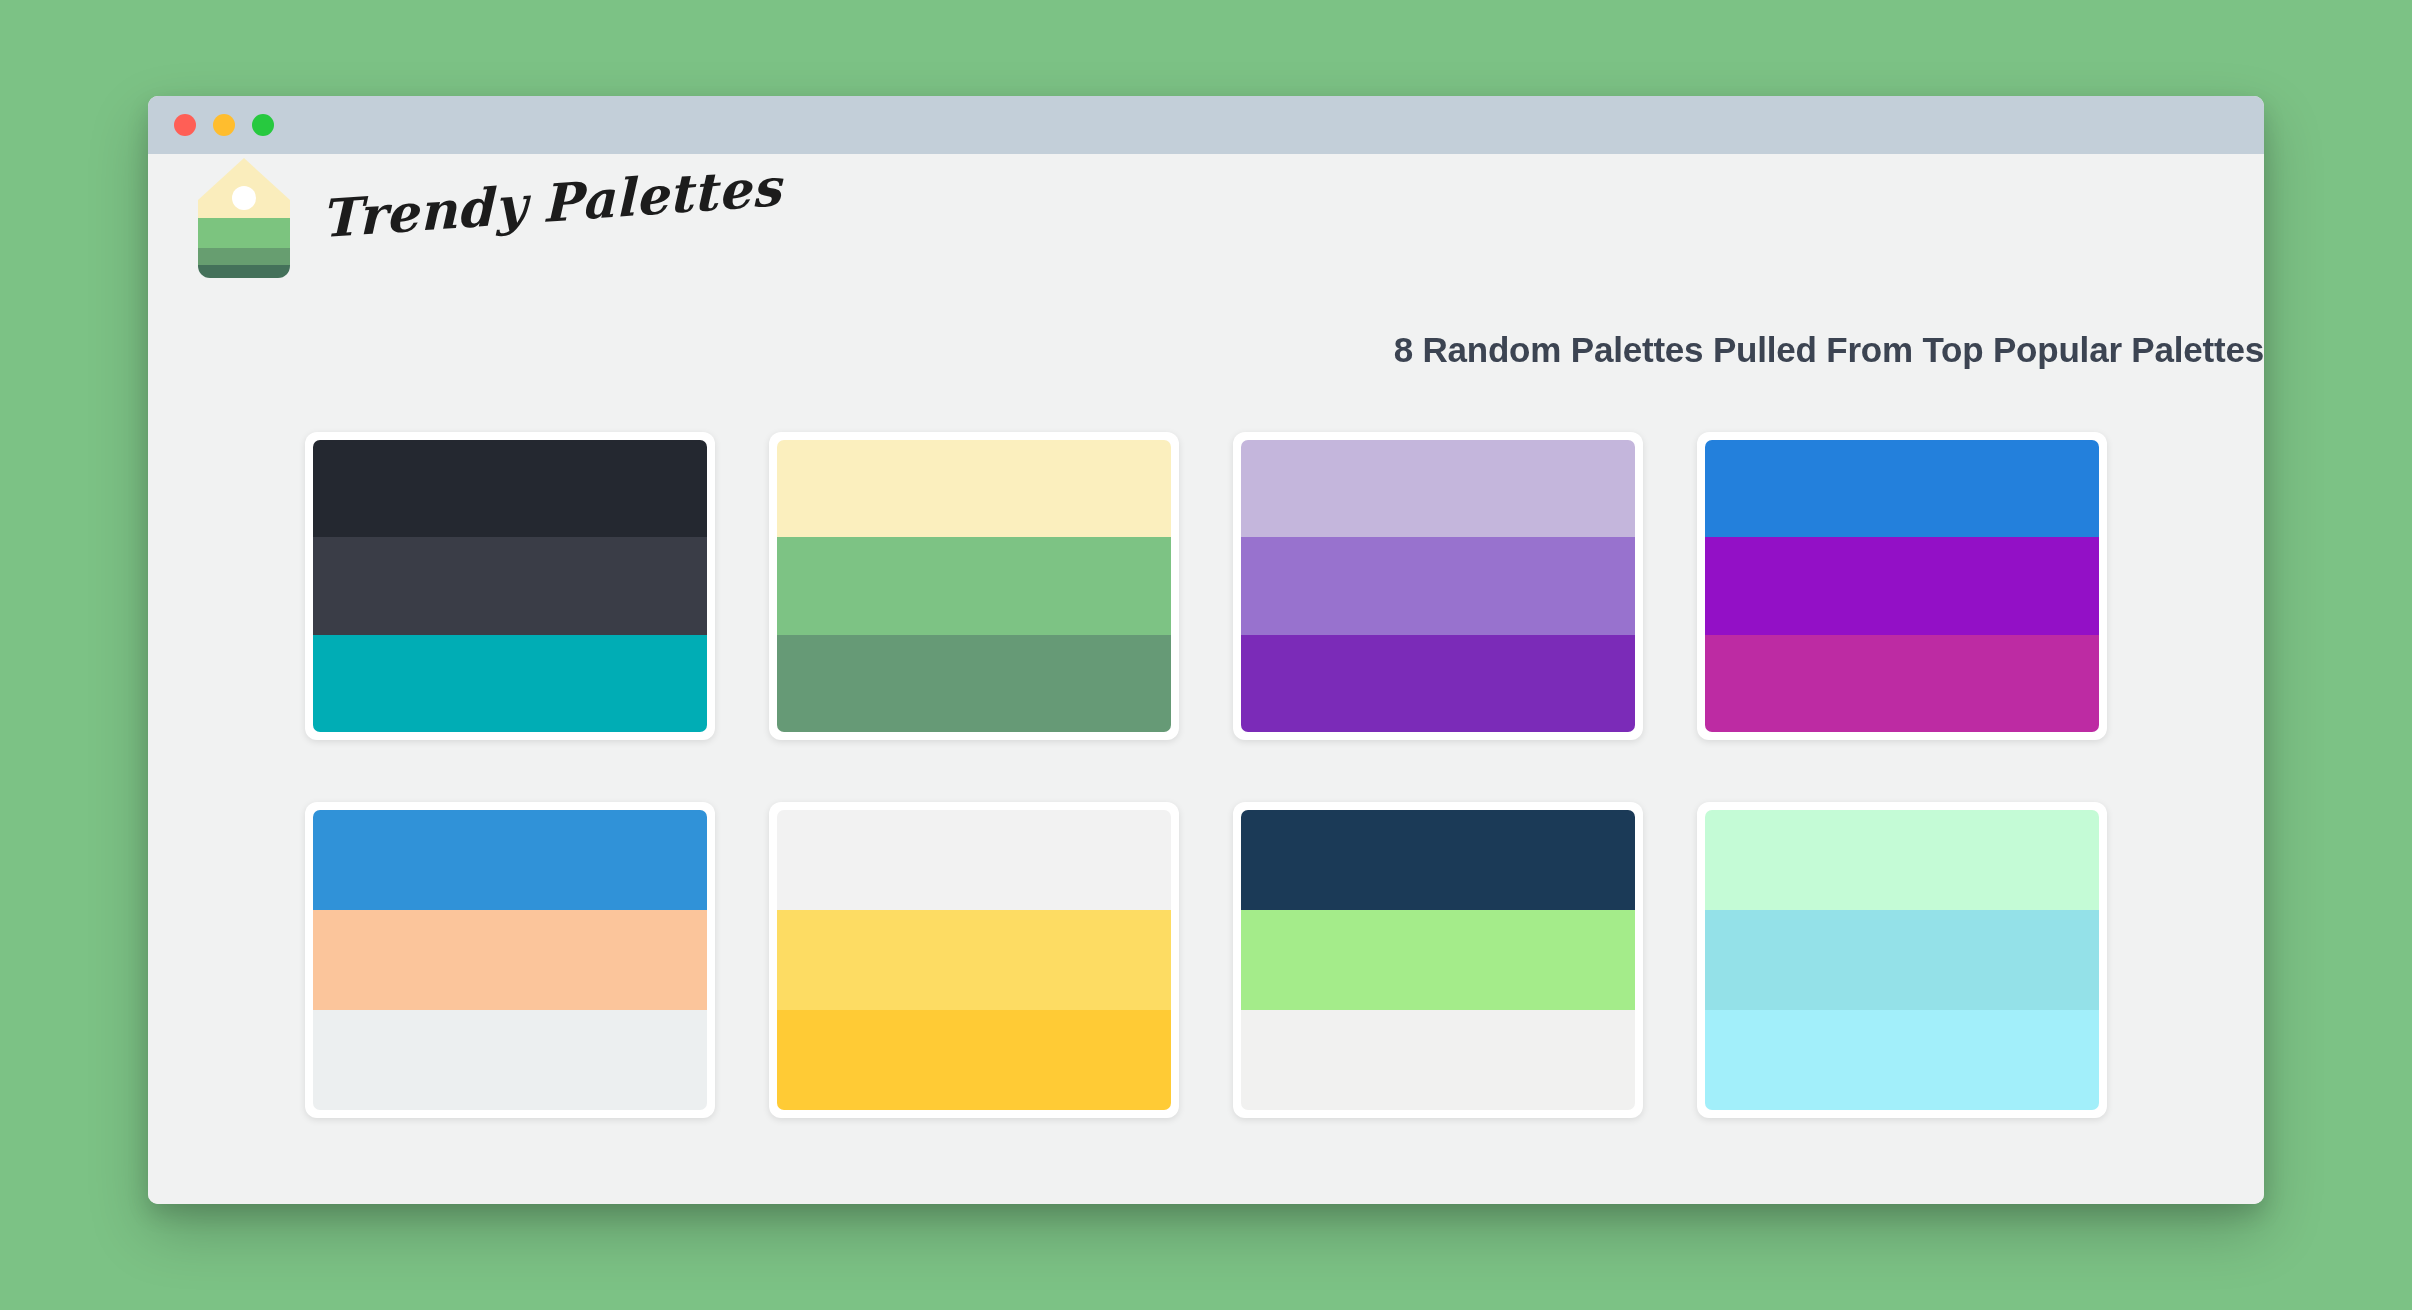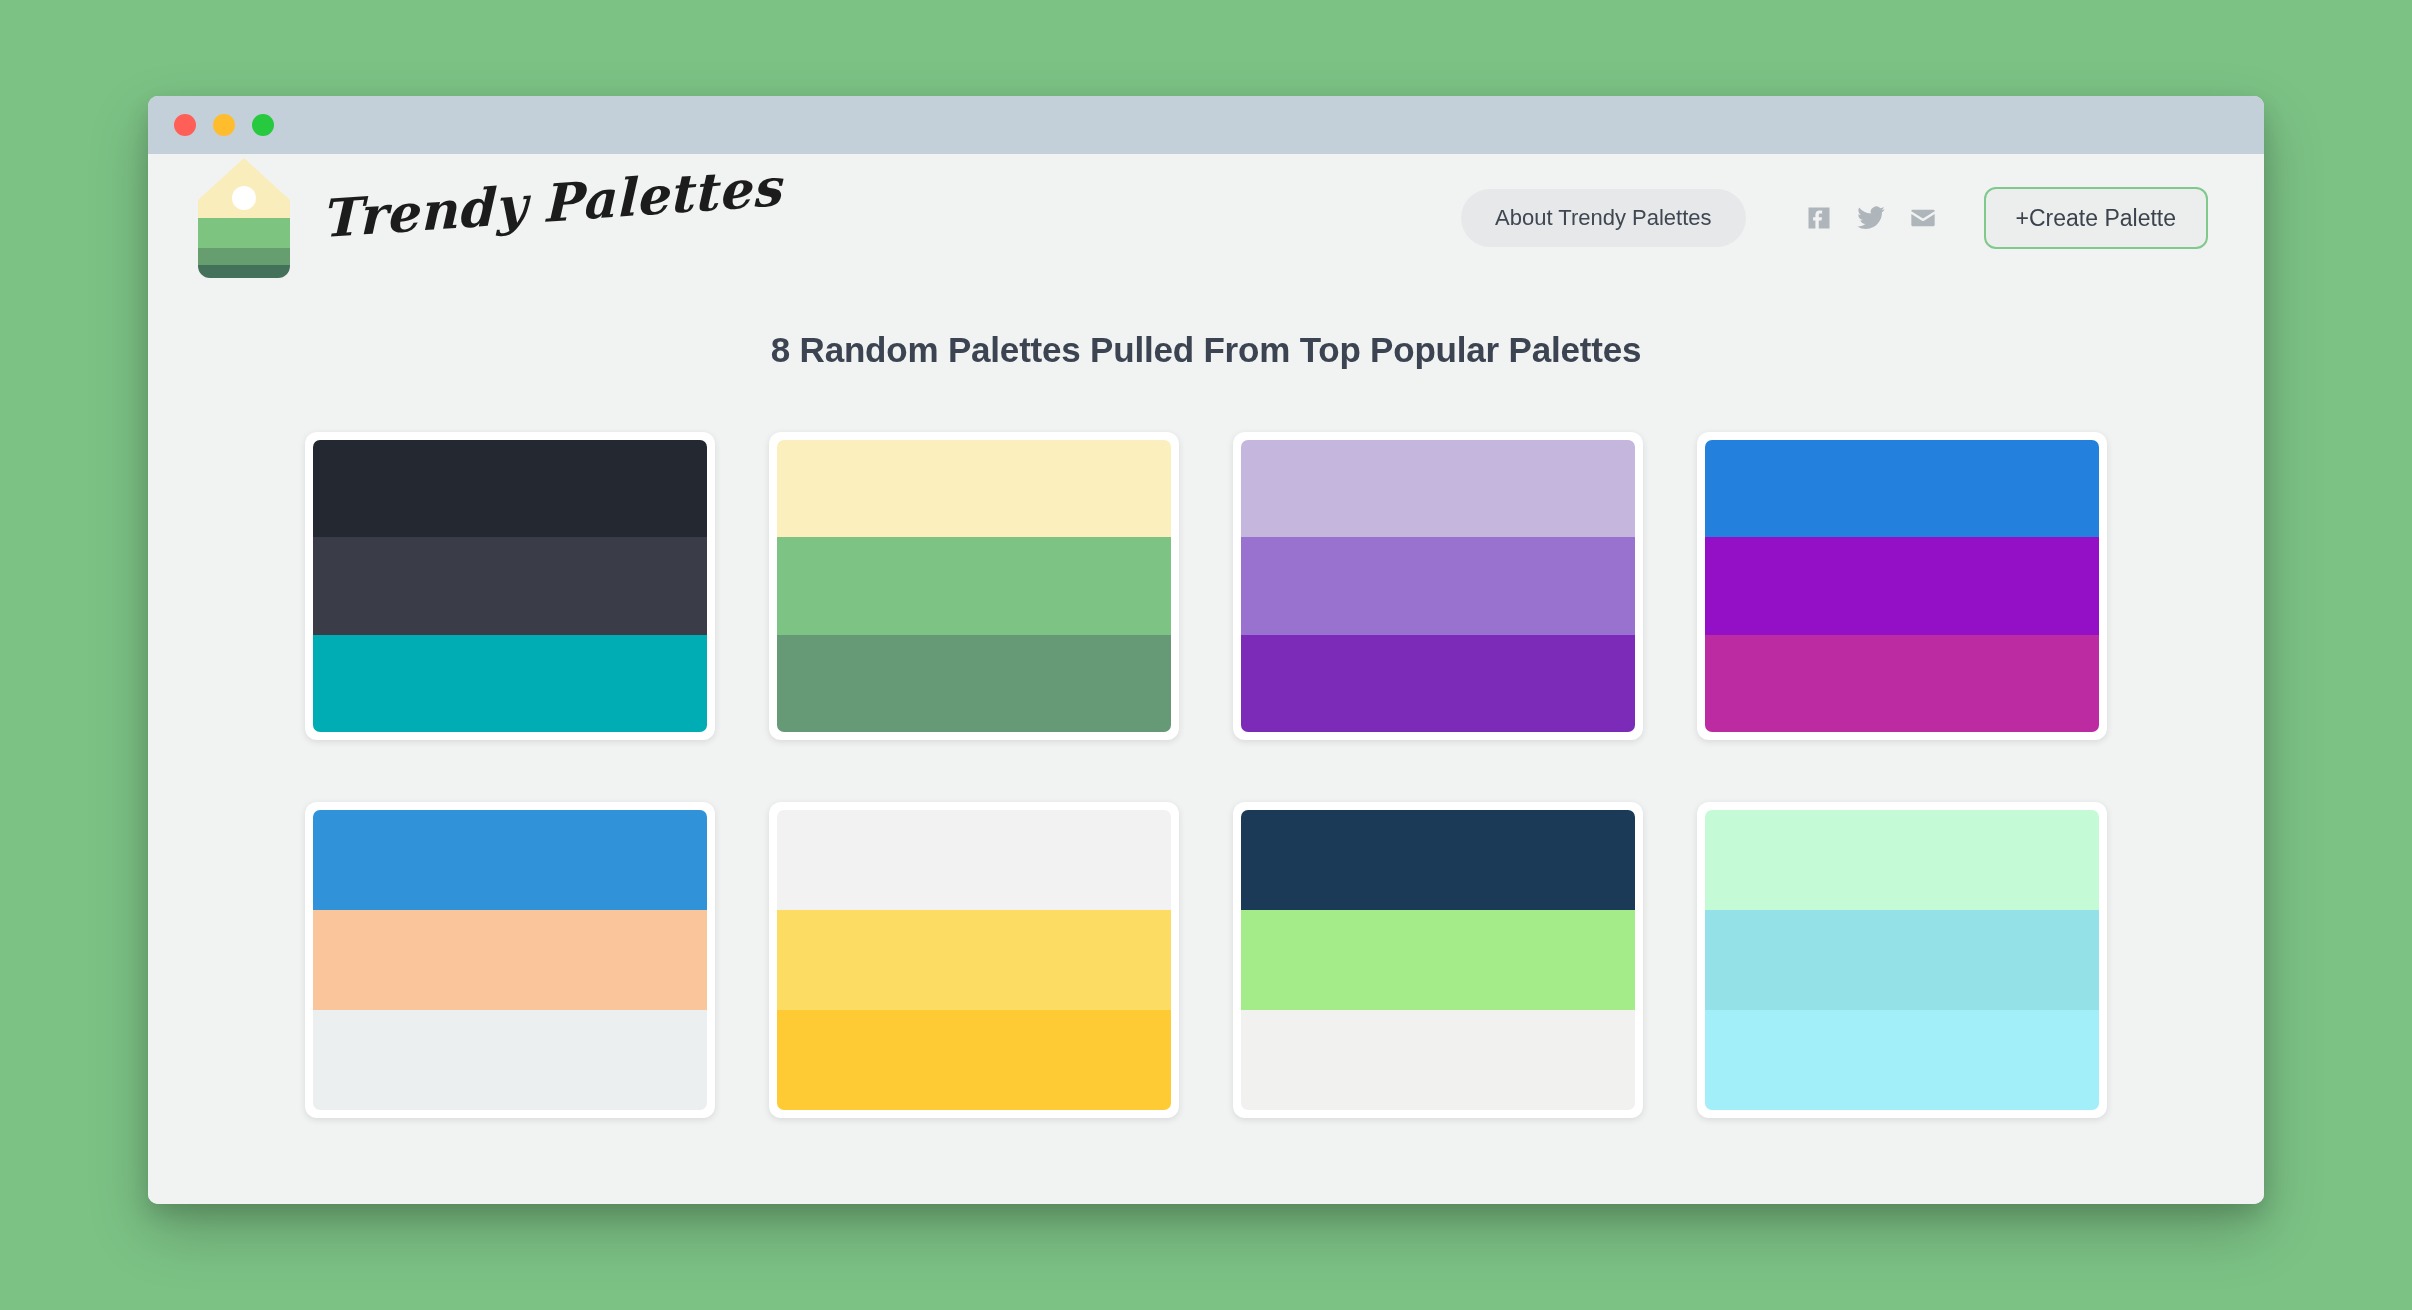--- a/index.html
+++ b/index.html
@@ -125,21 +125,21 @@
     padding: 0 30px;
     font-family: "Liberation Sans", sans-serif;
     font-size: 23px;
     color: #3c434d;
     cursor: pointer;
     white-space: nowrap;
   }
 
   
   .page-title {
-    text-align: center;
+    text-align: right;
     font-family: "Liberation Sans", sans-serif;
     font-weight: 700;
     font-size: 35px;
     color: #3c4452;
     margin-top: 48px;
     letter-spacing: -0.2px;
   }
 
   
   .grid {
@@ -198,43 +198,20 @@
               <rect x="0" y="62" width="96" height="30" fill="#7cc47f"></rect>
               <rect x="0" y="92" width="96" height="17" fill="#679e70"></rect>
               <rect x="0" y="109" width="96" height="15" fill="#44715a"></rect>
             </g>
             <circle cx="48" cy="42" r="12" fill="#ffffff"></circle>
           </svg>
         </span>
         <span class="brand-wordmark">Trendy Palettes</span>
       </div>
 
-      <div class="header-right">
-        <button class="about-btn">About Trendy Palettes</button>
-
-        <div class="social">
-          <span class="social-icon">
-            <svg width="28" height="28" viewBox="0 0 24 24" style="fill: rgb(174, 182, 188);">
-                <path d="M3 3h18v18h-9.2v-6.9h2.4l.36-2.8h-2.76V9.5c0-.81.23-1.36 1.39-1.36h1.48V5.63c-.26-.03-1.14-.11-2.16-.11-2.14 0-3.6 1.3-3.6 3.7v2.08H6.9v2.8h2.01V21H3V3z"></path>
-              </svg>
-          </span>
-          <span class="social-icon">
-            <svg width="30" height="30" viewBox="0 0 24 24" style="fill: rgb(174, 182, 188);">
-                <path d="M23 4.9c-.8.37-1.68.62-2.6.73a4.5 4.5 0 0 0 1.98-2.5c-.87.52-1.84.9-2.87 1.1a4.52 4.52 0 0 0-7.7 4.13A12.84 12.84 0 0 1 2.5 3.6a4.52 4.52 0 0 0 1.4 6.04c-.74-.02-1.43-.23-2.04-.56v.06a4.52 4.52 0 0 0 3.63 4.43 4.5 4.5 0 0 1-2.04.08 4.53 4.53 0 0 0 4.22 3.14A9.07 9.07 0 0 1 1 18.7a12.8 12.8 0 0 0 6.92 2.03c8.3 0 12.85-6.88 12.85-12.85l-.02-.58A9.2 9.2 0 0 0 23 4.9z"></path>
-              </svg>
-          </span>
-          <span class="social-icon">
-            <svg width="28" height="28" viewBox="0 0 24 24" style="fill: rgb(174, 182, 188);">
-                <path d="M3 5h18a1 1 0 0 1 1 1v.3l-10 6.2L2 6.3V6a1 1 0 0 1 1-1zm19 3.6V18a1 1 0 0 1-1 1H3a1 1 0 0 1-1-1V8.6l9.47 5.87a1 1 0 0 0 1.06 0L22 8.6z"></path>
-              </svg>
-          </span>
-        </div>
-
-        <button class="create-btn" style="border-color: rgb(127, 201, 140);">+Create Palette</button>
-      </div>
     </div>
 
     <h1 class="page-title">8 Random Palettes Pulled From Top Popular Palettes</h1>
 
     <div class="grid">
 
       <div class="palette-card">
         <div class="swatches">
           <div class="swatch" style="background: rgb(36, 40, 48);"></div>
           <div class="swatch" style="background: rgb(58, 61, 71);"></div>

